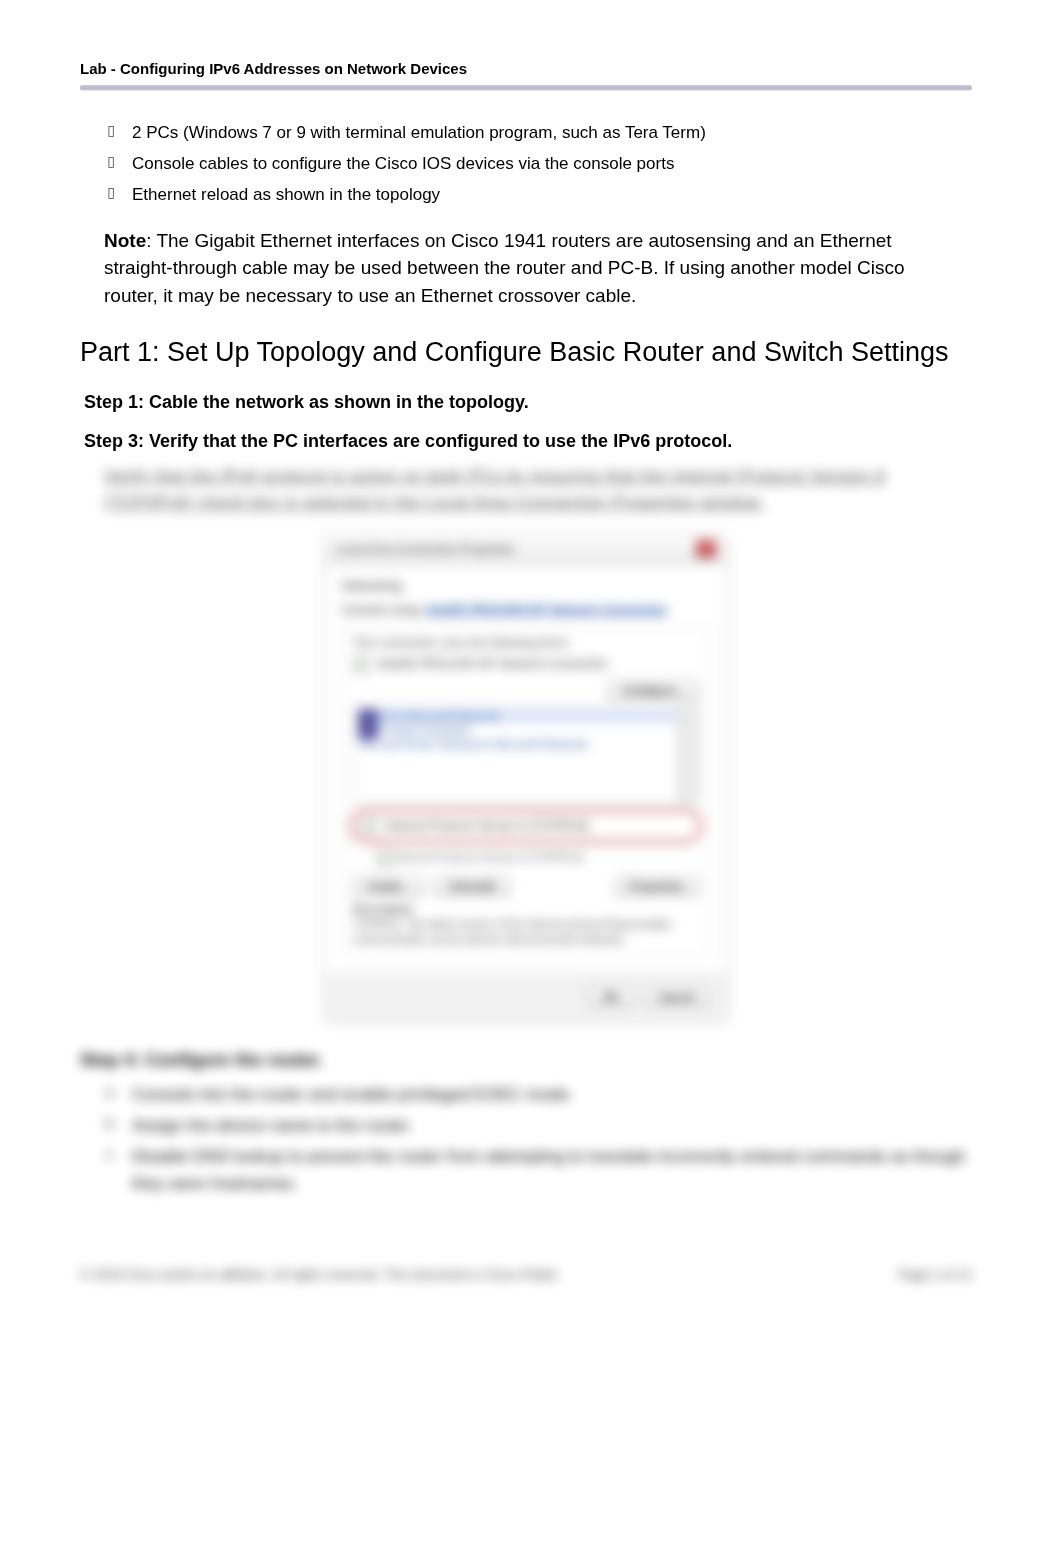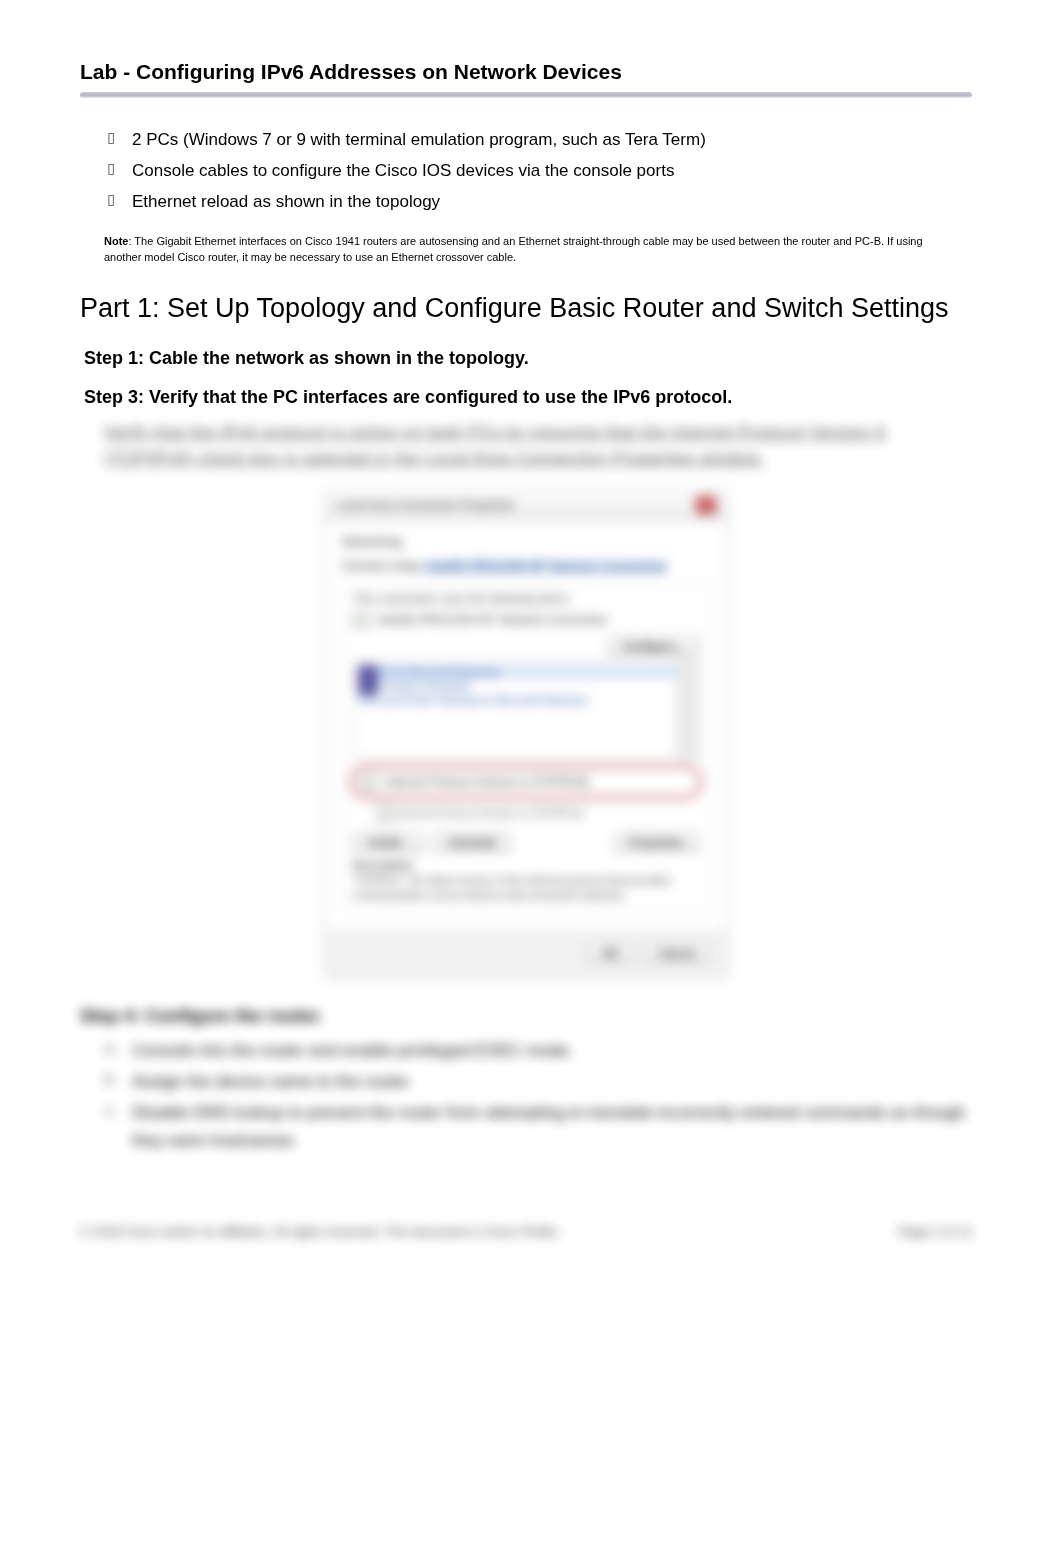--- a/index.html
+++ b/index.html
@@ -8,21 +8,21 @@
     font-family: Arial, Helvetica, sans-serif;
     background: #fff;
     color: #000;
     width: 1062px;
   }
   .page {
     padding: 60px 90px 40px 80px;
     box-sizing: border-box;
   }
   .header-title {
-    font-size: 21px;
+    font-size: 15px;
     font-weight: bold;
     padding-bottom: 8px;
   }
   .header-rule {
     height: 6px;
     background: linear-gradient(to bottom,
       #c8c8d8 0%, #c0c0d0 30%, #b8b8c8 60%, #d0d0dc 80%, #eeeef4 100%);
     border-radius: 3px;
     margin-bottom: 28px;
   }
@@ -42,21 +42,21 @@
     position: absolute;
     left: 0;
     top: 0;
     width: 14px;
     text-align: center;
     color: #444;
     font-size: 14px;
   }
   .note {
     margin: 10px 24px 28px 24px;
-    font-size: 11px;
+    font-size: 19px;
     line-height: 1.45;
   }
   .note .note-label { font-weight: bold; }
   h2.part {
     font-size: 27px;
     font-weight: normal;
     margin: 10px 0 24px 0;
   }
   h3.step {
     font-size: 18px;

